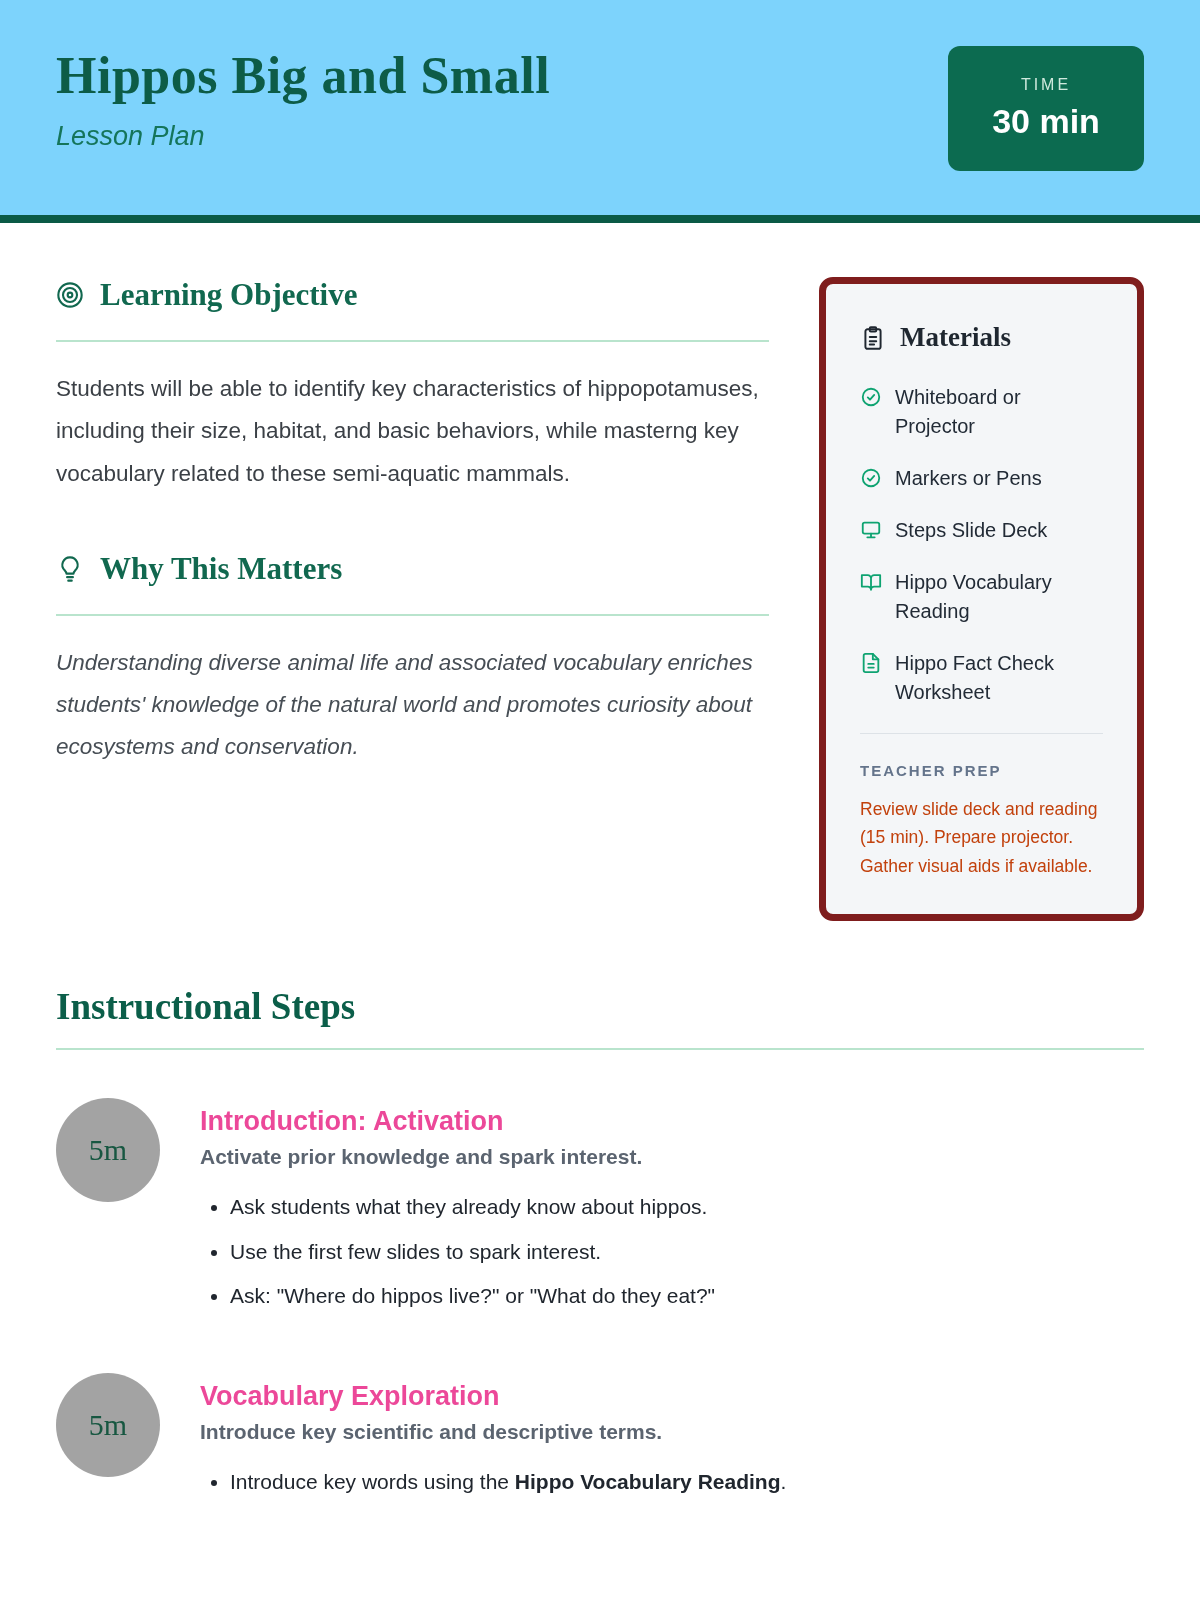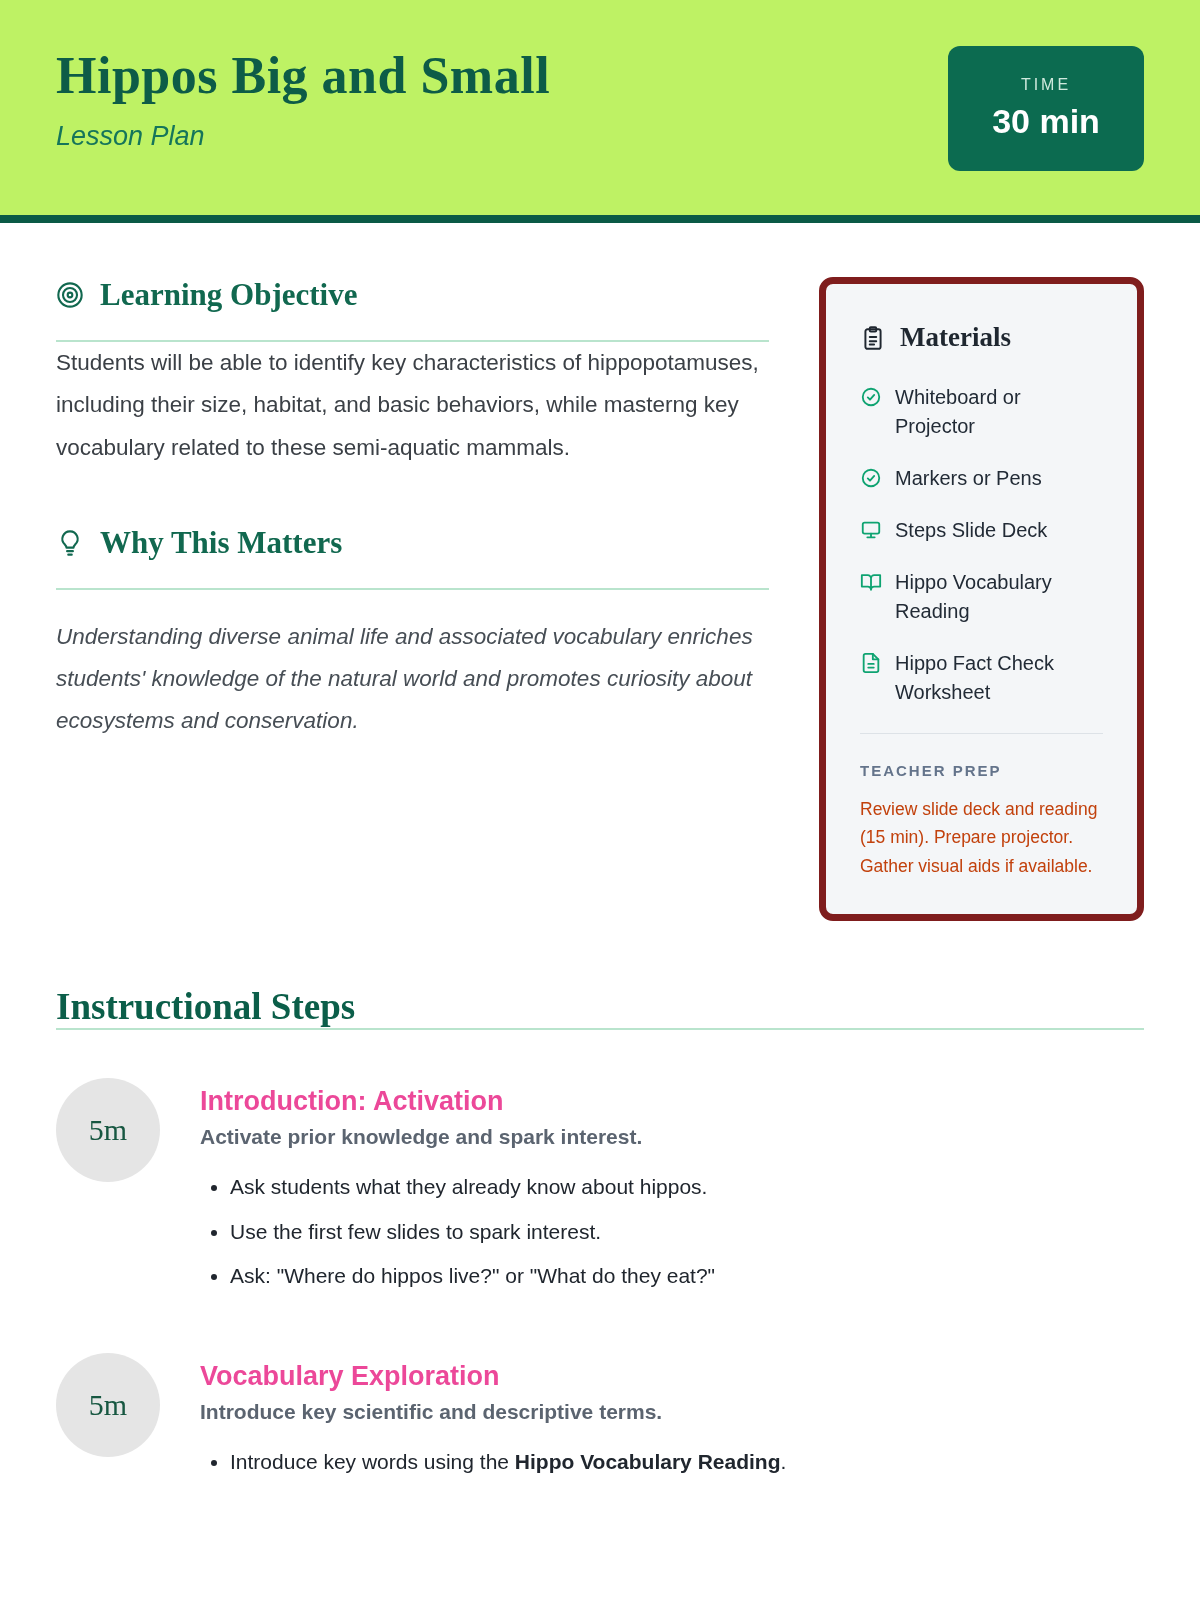--- a/index.html
+++ b/index.html
@@ -7,21 +7,21 @@
   body {
     width: 1200px;
     height: 1600px;
     overflow: hidden;
     background: #ffffff;
     font-family: "Liberation Sans", sans-serif;
     color: #2b3138;
   }
   
   .header {
-    background: #bef264;
+    background: #7dd3fc;
     padding: 46px 56px 44px 56px;
     display: flex;
     justify-content: space-between;
     align-items: flex-start;
   }
   .page-title {
     font-family: "Liberation Serif", serif;
     font-size: 52px;
     font-weight: 700;
     color: #0d5c47;
@@ -68,20 +68,21 @@
     font-size: 31px;
     font-weight: 600;
     color: #11684f;
     padding-bottom: 27px;
     border-bottom: 2px solid #b9e4cd;
   }
   .section-heading .h-icon { width: 28px; height: 28px; display: inline-flex; }
   .section-heading .h-icon svg { width: 100%; height: 100%; }
 
   .objective-body {
+    margin-top: 26px;
     font-size: 22.5px;
     line-height: 1.88;
     color: #3b4046;
   }
   .why-section { margin-top: 56px; }
   .why-body {
     margin-top: 26px;
     font-size: 22.5px;
     line-height: 1.88;
     font-style: italic;
@@ -134,34 +135,35 @@
     color: #c2410c;
   }
 
   
   .steps-section { margin-top: 64px; }
   .steps-heading {
     font-family: "Liberation Serif", serif;
     font-size: 37px;
     font-weight: 600;
     color: #0b5e49;
+    padding-bottom: 20px;
     border-bottom: 2px solid #b9e4cd;
   }
   .step {
     display: flex;
     gap: 40px;
     margin-top: 48px;
     align-items: flex-start;
   }
   .step-duration {
     flex: 0 0 104px;
     width: 104px;
     height: 104px;
     border-radius: 50%;
-    background: #e5e5e5;
+    background: #a3a3a3;
     color: #175741;
     font-family: "Liberation Serif", serif;
     font-size: 30px;
     display: flex;
     align-items: center;
     justify-content: center;
   }
   .step-title {
     font-size: 27px;
     font-weight: 700;

